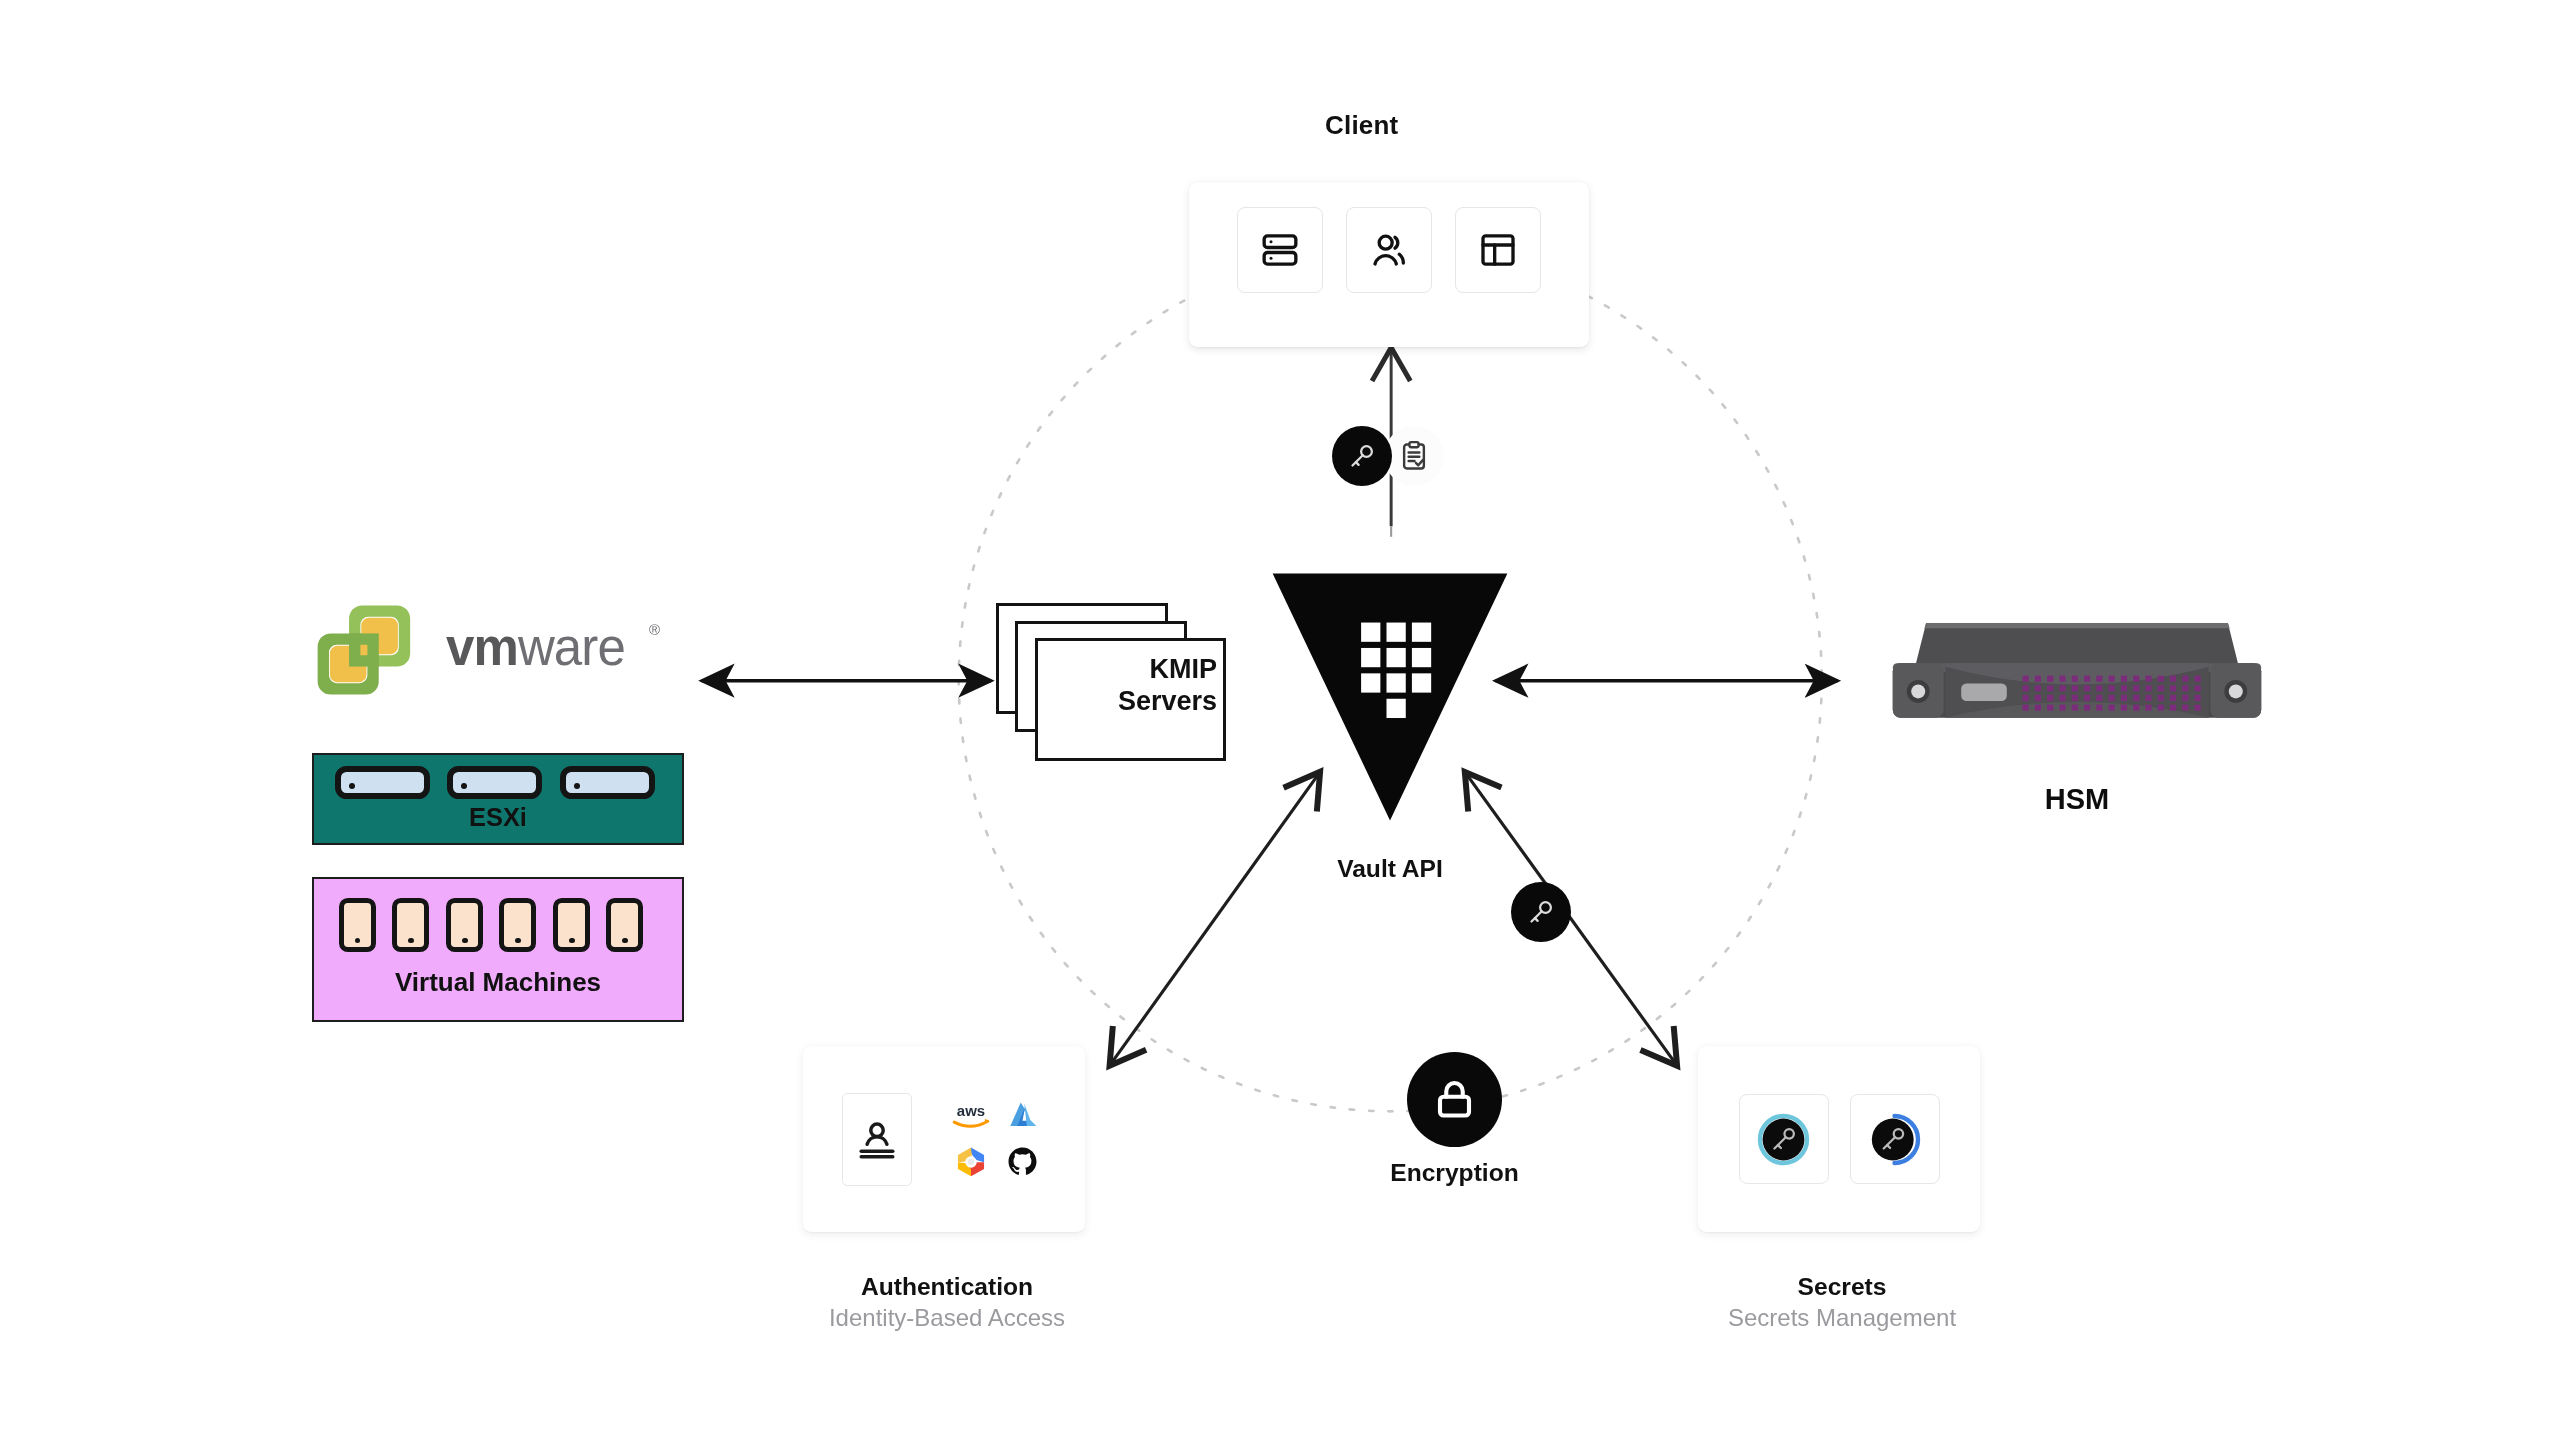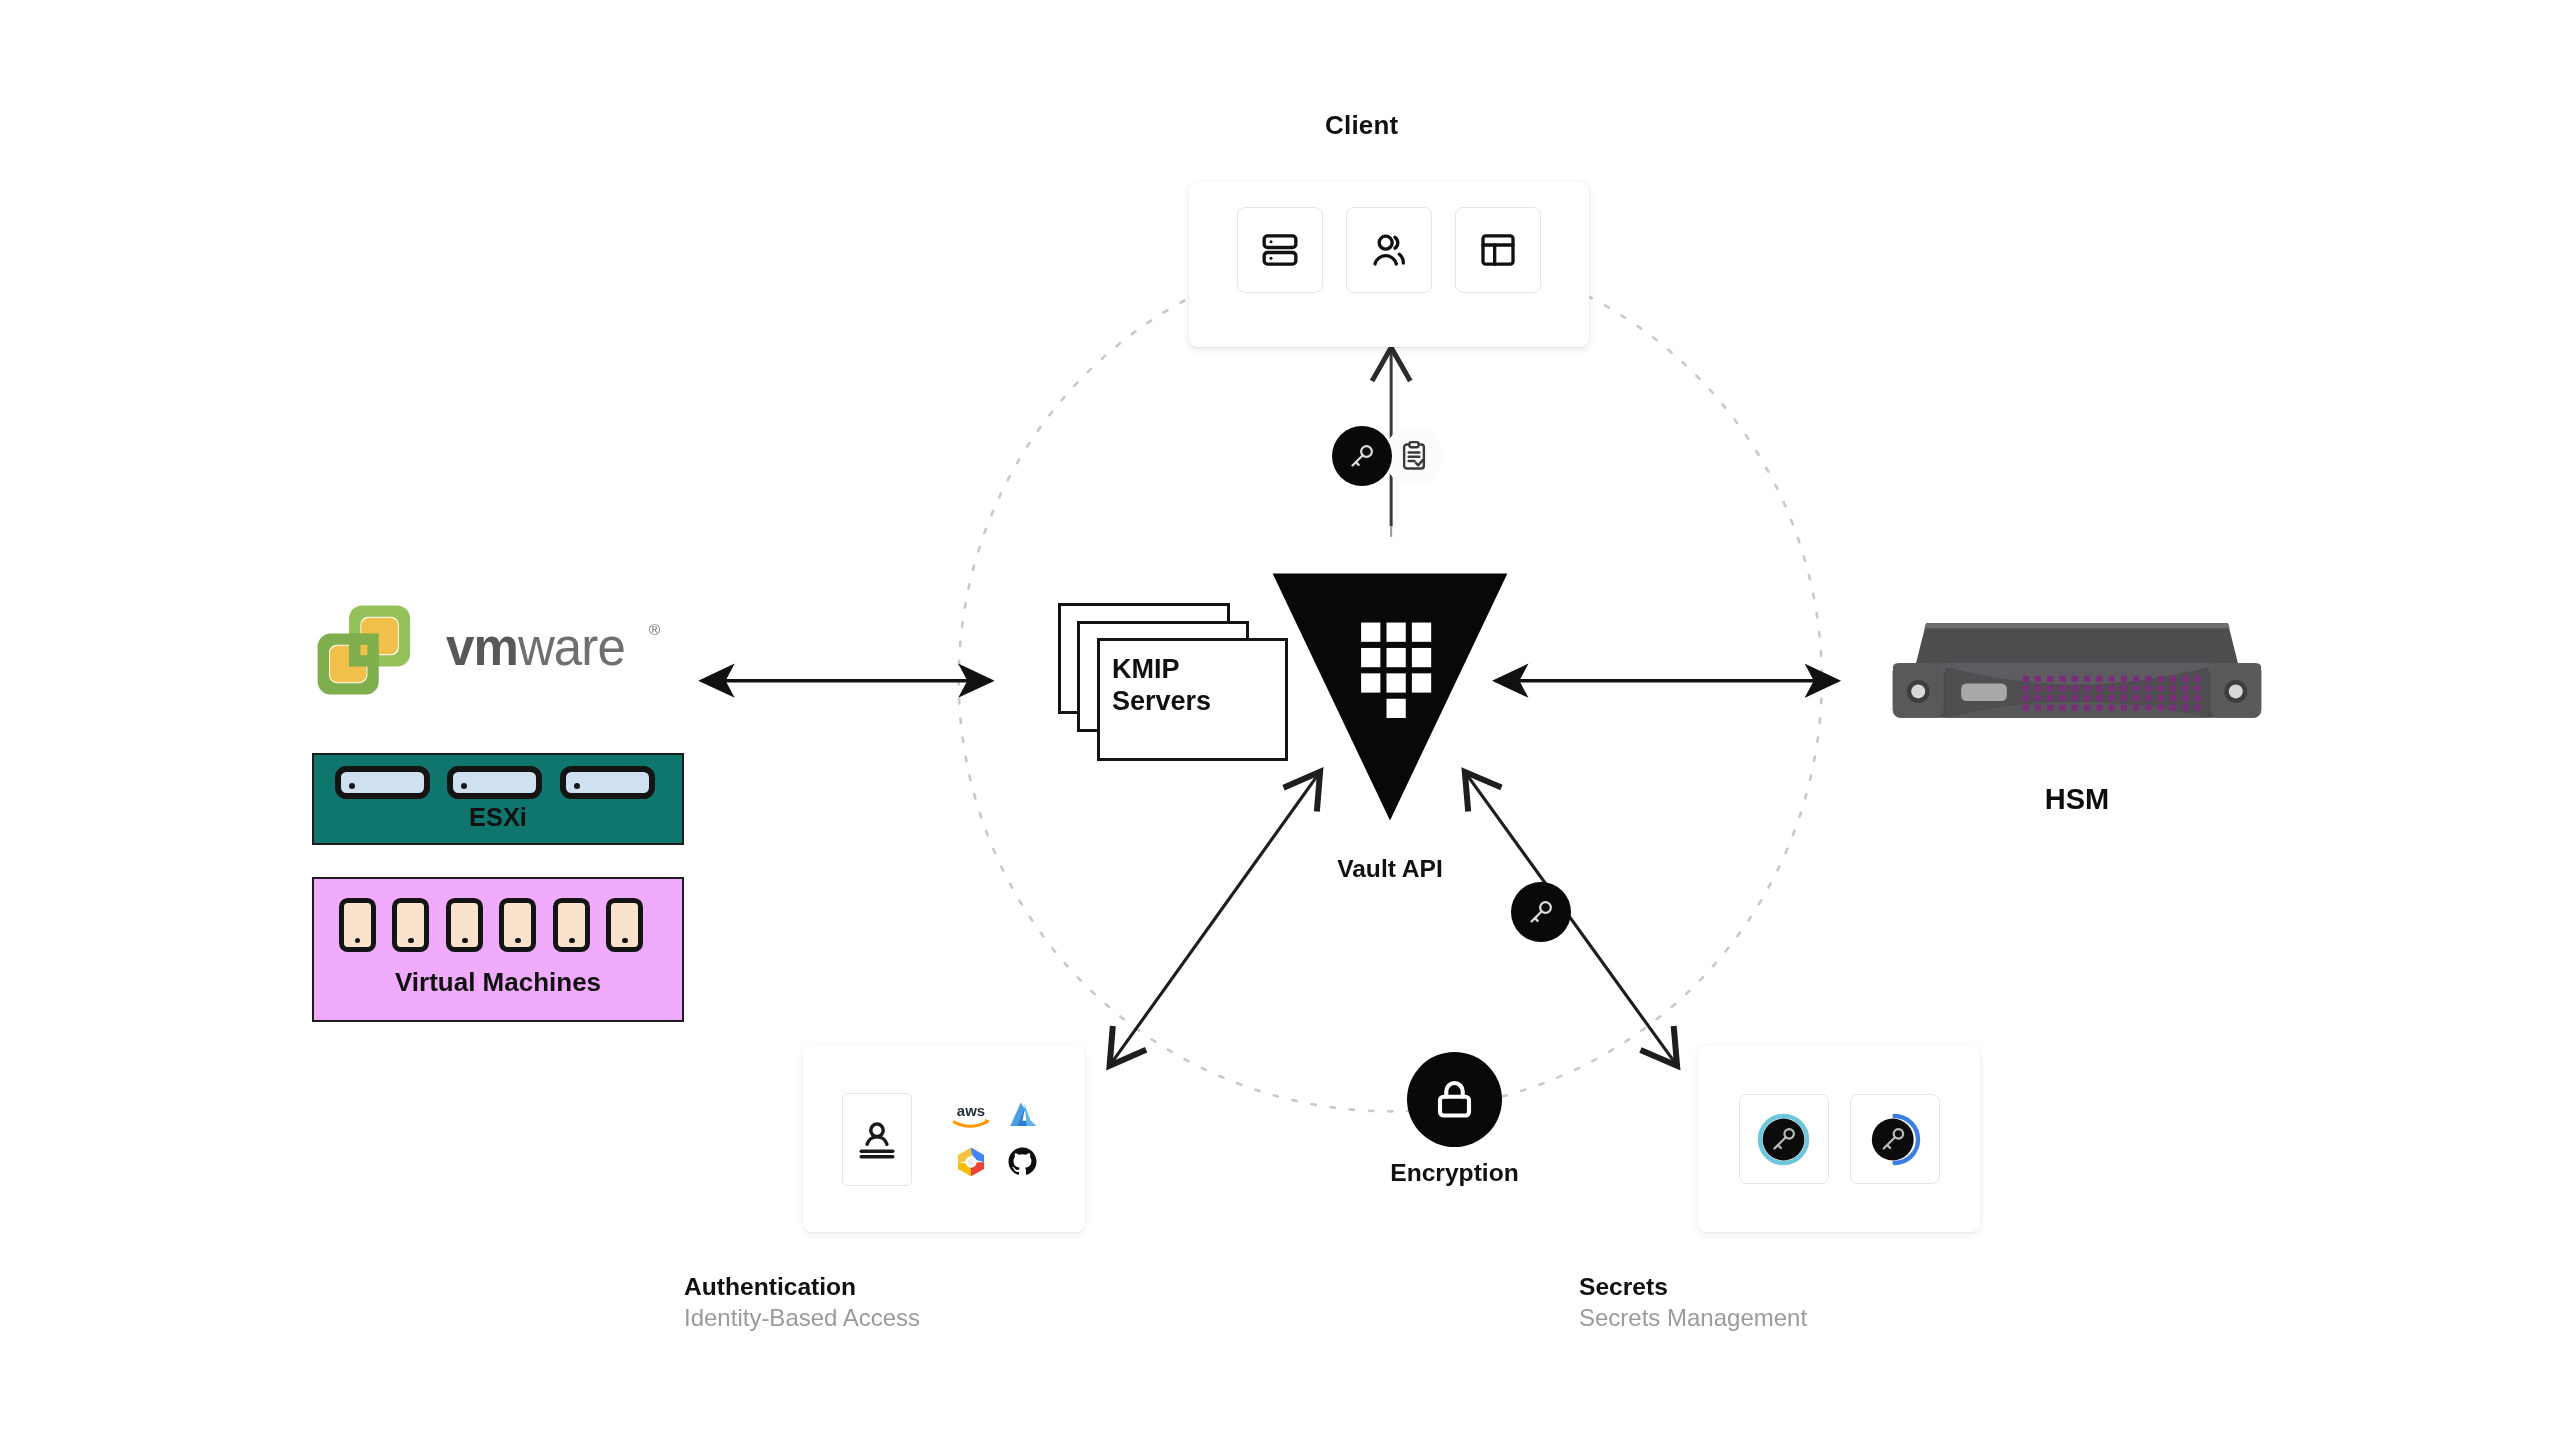--- a/index.html
+++ b/index.html
@@ -72,23 +72,24 @@
     width: 272px;
     text-align: center;
     font-size: 24.6px;
     font-weight: bold;
     color: #111;
     z-index: 12;
   }
 
   
   #kmip-stack {
-    left: 1058px; top: 603px;
+    left: 996px; top: 603px;
     width: 219px; height: 158px;
     z-index: 8;
+    text-align: right;
   }
   .kmip-sheet {
     position: absolute;
     width: 172px; height: 111px;
     background: #fff;
     border: 3.5px solid #131313;
     box-sizing: border-box;
   }
   #kmip-sheet-3 { left: 0;   top: 0;   }
   #kmip-sheet-2 { left: 19.3px; top: 17.5px; }
@@ -228,21 +229,21 @@
   }
   #secrets-card {
     left: 1698px; top: 1046px;
     width: 282px; height: 186px;
     display: flex;
     align-items: center;
     justify-content: center;
     gap: 21px;
   }
 
-  .caption-block { }
+  .caption-block { text-align: center; }
   .caption-title {
     font-size: 24.6px;
     font-weight: bold;
     color: #111;
     line-height: 1.25;
   }
   .caption-sub {
     font-size: 24px;
     color: #9a9a9f;
     line-height: 1.25;

